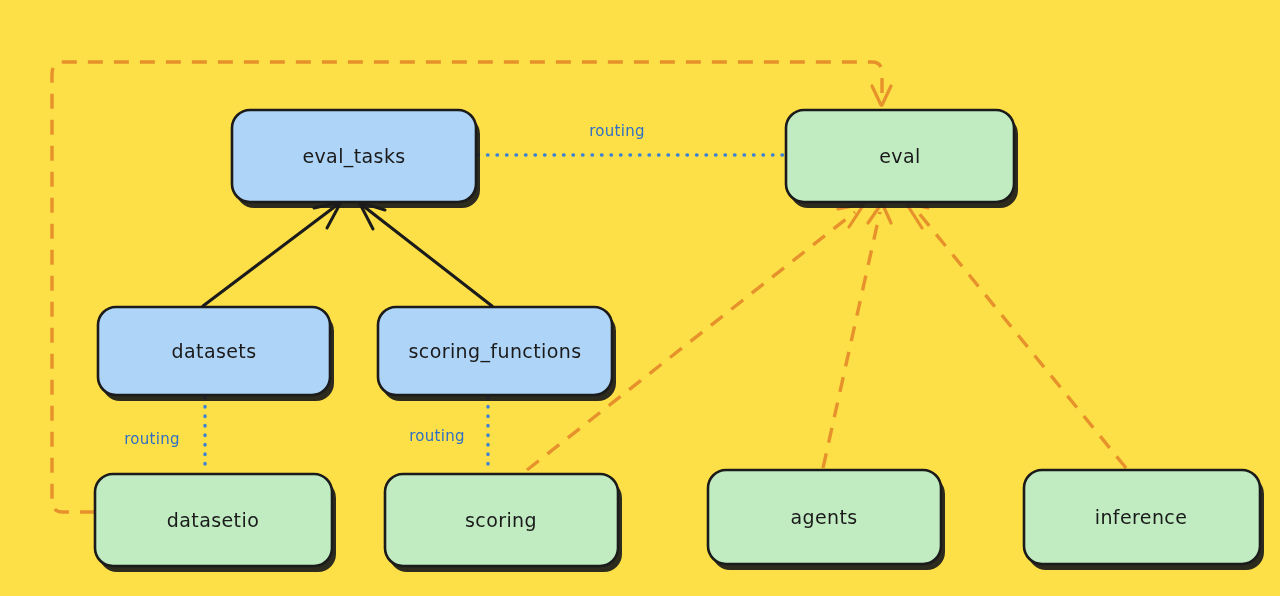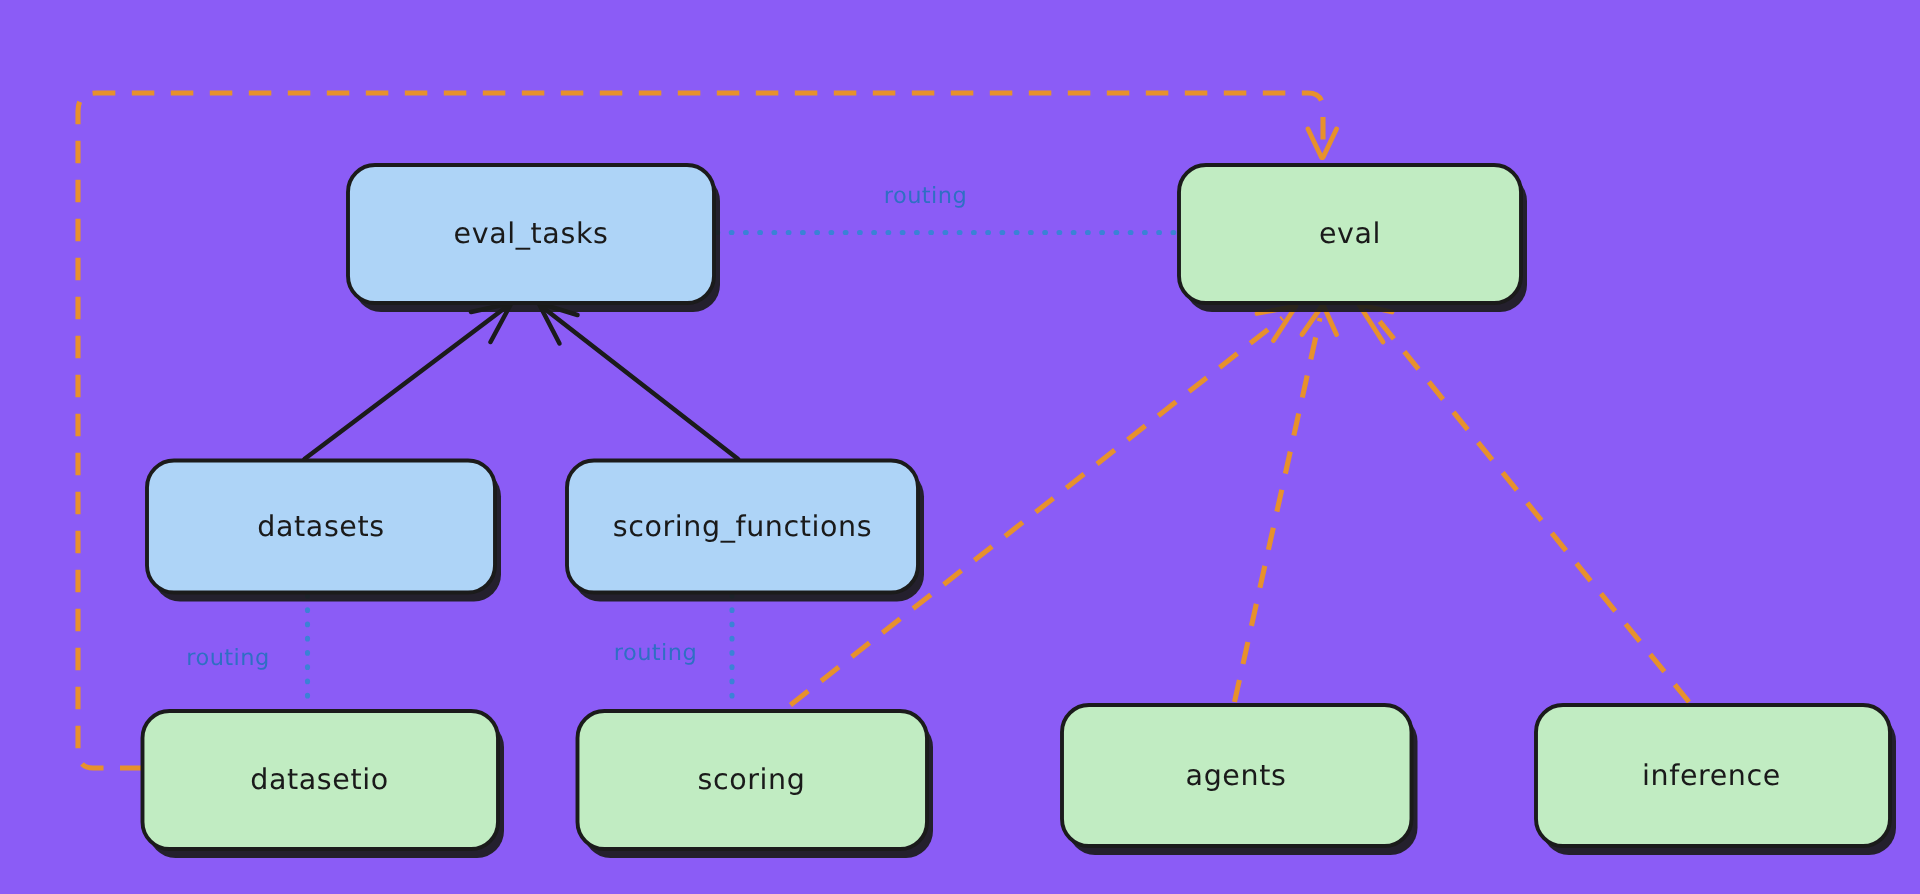--- a/index.html
+++ b/index.html
@@ -10,21 +10,21 @@
   body {
     width: 1280px;
     height: 596px;
     overflow: hidden;
     font-family: "DejaVu Sans", sans-serif;
   }
   #diagram-root {
     position: relative;
     width: 1280px;
     height: 596px;
-    background: #8b5cf6;
+    background: #fde047;
   }
   svg#diagram-canvas {
     position: absolute;
     left: 0;
     top: 0;
     width: 1280px;
     height: 596px;
     display: block;
   }
   .node-label {

